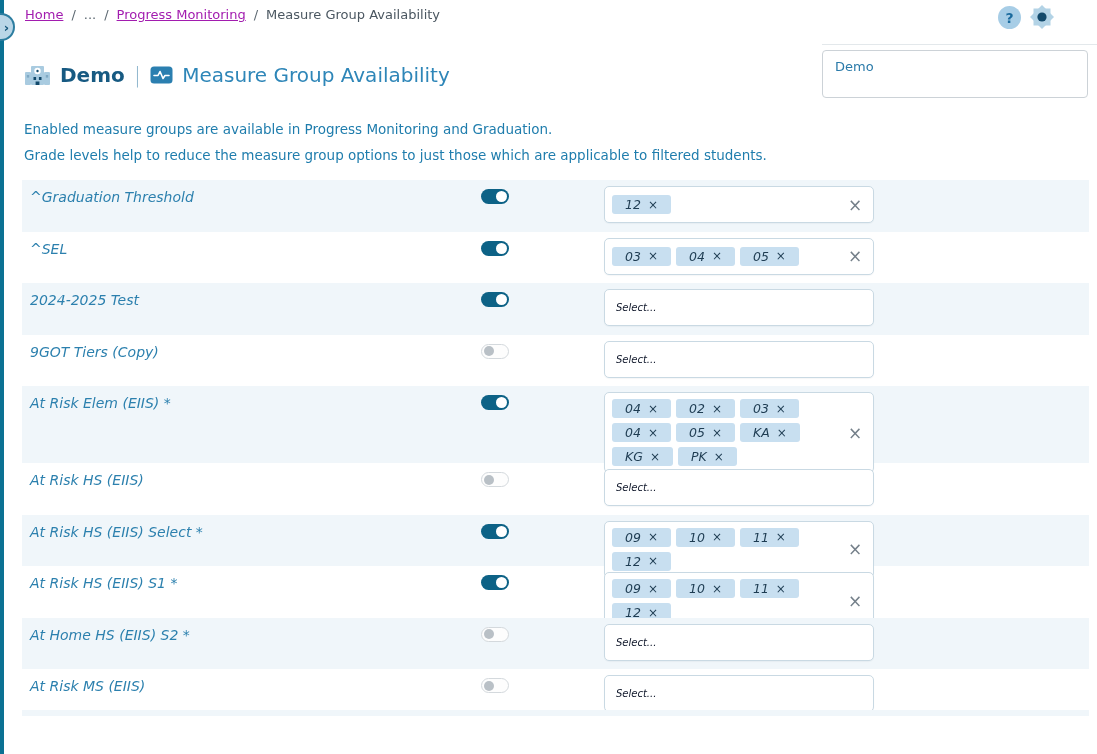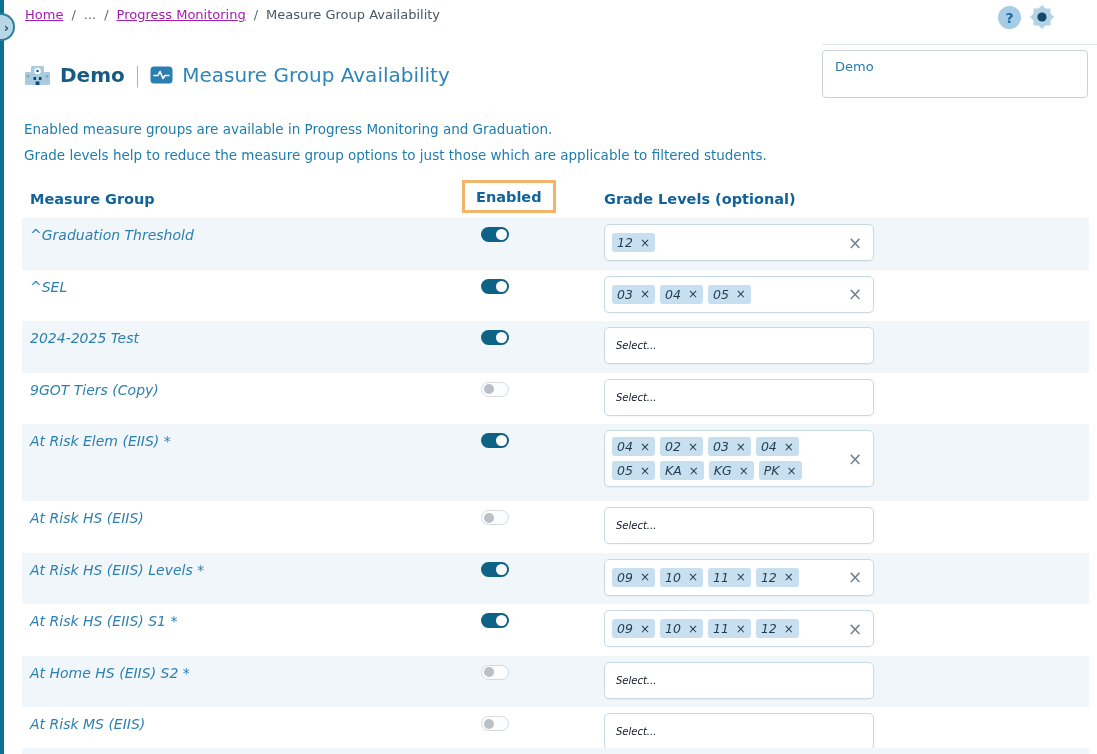--- a/index.html
+++ b/index.html
@@ -60,21 +60,21 @@
   .toggle.on .knob { position:absolute; left:15px; top:2px; width:11px; height:11px;
     border-radius:50%; background:#ffffff; }
   .toggle.off { background:#fdfdfd; border:1px solid #d4d9dd; }
   .toggle.off .knob { position:absolute; left:2px; top:1.5px; width:10px; height:10px;
     border-radius:50%; background:#b9c0c6; }
 
   .select { position:absolute; left:582px; top:6px; width:270px; min-height:37px;
     background:#fff; border:1px solid #c9d9e3; border-radius:5px;
     display:flex; align-items:center; cursor:pointer; box-shadow:0 1px 1px rgba(30,60,80,0.04); }
   .tags { flex:1; display:flex; flex-wrap:wrap; gap:5px; padding:6px 4px 6px 7px; align-items:center; }
-  .chip { background:#c8dff0; border-radius:3px; padding:2px 5px; font-size:12.5px;
+  .chip { background:#c8dff0; border-radius:3px; padding:2px 13px; font-size:12.5px;
     color:#1e3c52; display:flex; gap:7px; align-items:center; white-space:nowrap; }
   .chip-x { font-size:12px; color:#1e3c52; cursor:pointer; line-height:1; }
   .placeholder { color:#0f172a; font-size:10px; padding-left:4px; }
   .clear-x { width:36px; text-align:center; color:#75808a; font-size:17px; cursor:pointer; }
 </style>
 </head>
 <body>
 
 <div class="left-edge"></div>
 <div class="sidebar-tab">
@@ -126,27 +126,20 @@
     <rect x="0.5" y="0.5" width="22" height="17" rx="3.5" fill="#2b7fb0"></rect>
     <polyline points="4,9.5 8,9.5 10,5.5 13,12.5 15,9.5 19,9.5" fill="none" stroke="#ffffff" stroke-width="1.6" stroke-linecap="round" stroke-linejoin="round"></polyline>
   </svg>
   <span class="title-page">Measure Group Availability</span>
 </div>
 
 <div class="desc desc1">Enabled measure groups are available in Progress Monitoring and Graduation.</div>
 <div class="desc desc2">Grade levels help to reduce the measure group options to just those which are applicable to filtered students.</div>
 
 <div class="table">
-  <div class="thead">
-    <span class="th th-measure">Measure Group</span>
-    <span class="th-enabled-box">
-      <span class="th">Enabled</span>
-    </span>
-    <span class="th th-grades">Grade Levels (optional)</span>
-  </div>
   <div>
       <div class="row alt">
     <span class="row-label">^Graduation Threshold</span>
     <div class="toggle on">
       <div class="knob"></div>
     </div>
     <div class="select">
       <div class="tags">
 
       <span class="chip">
@@ -255,21 +248,21 @@
       <div class="knob"></div>
     </div>
     <div class="select">
       <div class="tags">
         <span class="placeholder">Select...</span>
       </div>
 
     </div>
   </div>
       <div class="row alt">
-    <span class="row-label">At Risk HS (EIIS) Levels *</span>
+    <span class="row-label">At Risk HS (EIIS) Select *</span>
     <div class="toggle on">
       <div class="knob"></div>
     </div>
     <div class="select">
       <div class="tags">
 
       <span class="chip">
     <span>09</span>
     <span class="chip-x">×</span>
   </span>

